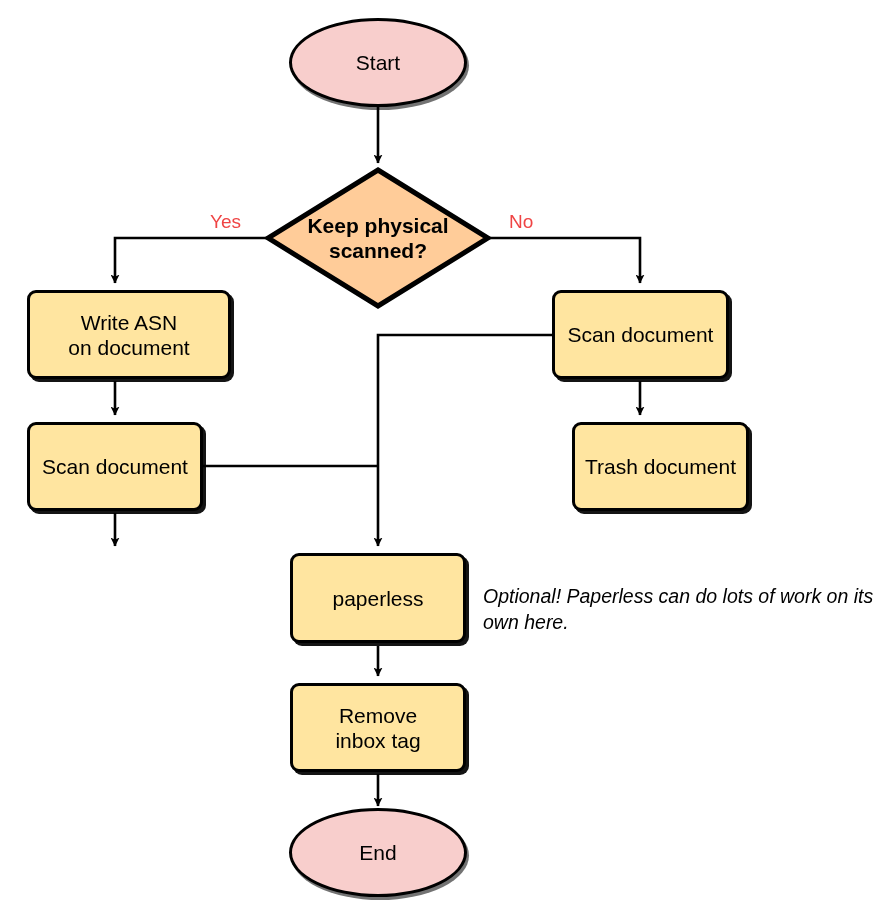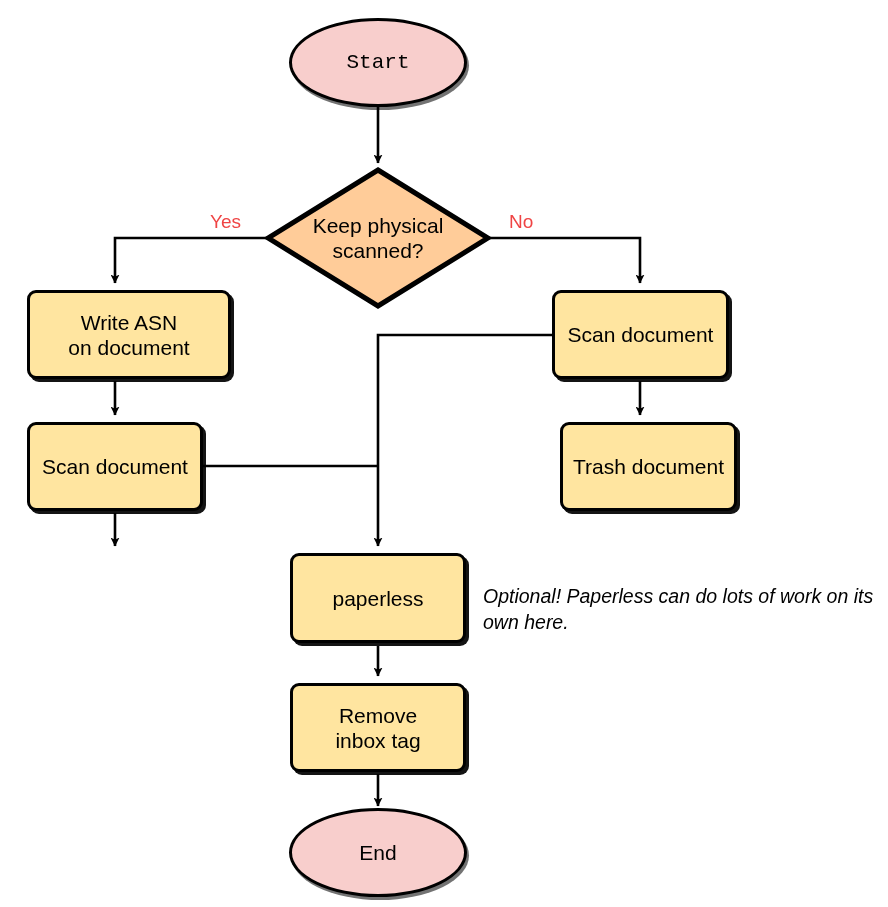--- a/index.html
+++ b/index.html
@@ -47,20 +47,21 @@
   }
   .node.terminal {
     background: #f8cecc;
     border: 3px solid #000000;
     border-radius: 50%;
     box-shadow: 2px 3px 0 rgba(0,0,0,0.55);
   }
   .node.decision {
     background: transparent;
     border: none;
+    font-weight: bold;
   }
   .diamond-shape {
     position: absolute;
     left: 0;
     top: 0;
     width: 100%;
     height: 100%;
   }
   .diamond-label {
     position: relative;
@@ -113,21 +114,21 @@
       <path d="M552,335 L378,335 L378,546" marker-end="url(#arrowhead)"></path>
 
       <path d="M203,466 L378,466"></path>
 
       <path d="M378,646 L378,676" marker-end="url(#arrowhead)"></path>
 
       <path d="M378,774 L378,806" marker-end="url(#arrowhead)"></path>
     </g>
   </svg>
 
-  <div class="node terminal" style="left:289px; top:18px; width:178px; height:89px;font-family:Liberation Mono, monospace;">
+  <div class="node terminal" style="left:289px; top:18px; width:178px; height:89px;">
     <span>Start</span>
   </div>
 
   <div class="node decision" style="left:265px; top:167px; width:226px; height:142px;">
     <svg class="diamond-shape" viewBox="0 0 226 142" xmlns="http://www.w3.org/2000/svg" preserveAspectRatio="none">
       <polygon points="113,3 223,71 113,139 3,71" fill="#FFCC99" stroke="#000000" stroke-width="5"></polygon>
     </svg>
     <div class="diamond-label">
       <div>Keep physical</div>
       <div>scanned?</div>
@@ -146,21 +147,21 @@
 
   <div class="node process" style="left:27px; top:422px; width:176px; height:89px;">
     <span>Scan document</span>
   </div>
 
 
   <div class="node process" style="left:552px; top:290px; width:177px; height:89px;">
     <span>Scan document</span>
   </div>
 
-  <div class="node process" style="left:560px; top:422px; width:177px; height:89px;">
+  <div class="node process" style="left:572px; top:422px; width:177px; height:89px;">
     <span>Trash document</span>
   </div>
 
   <div class="node process" style="left:290px; top:553px; width:176px; height:90px;">
     <div>
       <div>paperless</div>
     </div>
   </div>
 
   <div class="node process" style="left:290px; top:683px; width:176px; height:89px;">

